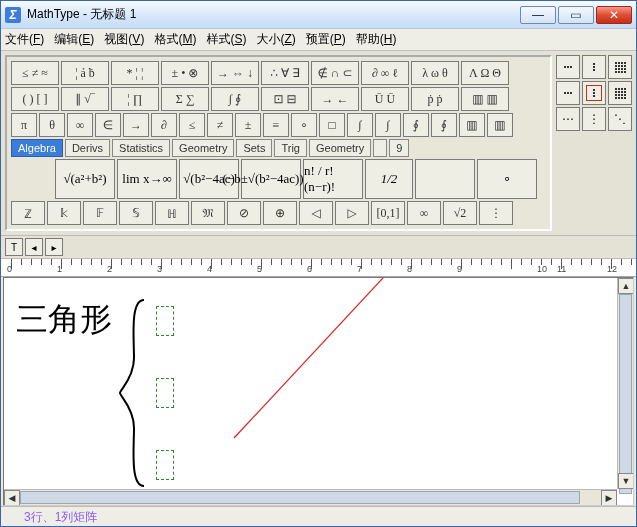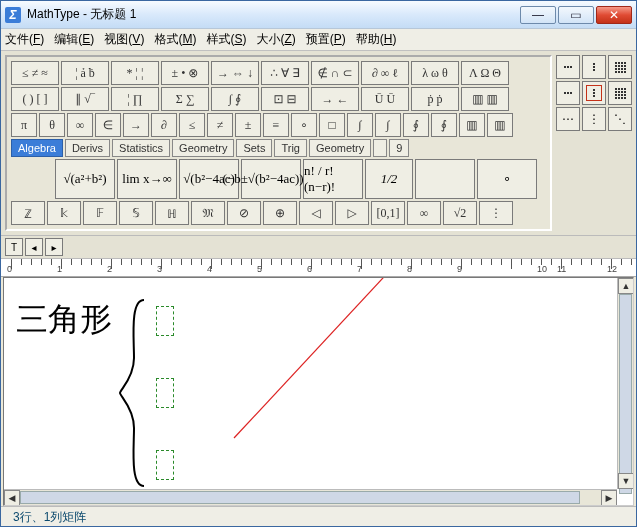--- a/index.html
+++ b/index.html
@@ -29,21 +29,21 @@
   .smallbtn { width:18px; height:18px; border:1px solid #7a7a7a; background:#efeee4; display:flex; align-items:center; justify-content:center; font-size:10px; }
   .ruler { height:18px; background:#fff; border-bottom:1px solid #aaa; position:relative; overflow:hidden; }
   .ruler .tick { position:absolute; top:0; width:1px; height:6px; background:#555; }
   .ruler .ticklbl { position:absolute; top:5px; font-size:9px; color:#444; }
   .editarea { flex:1; background:#fff; position:relative; border:1px inset #ccc; margin:0 2px; overflow:hidden; }
   .scrollbarV { position:absolute; right:0; top:0; bottom:16px; width:16px; background:#e8e6d8; border-left:1px solid #bbb; }
   .scrollbarH { position:absolute; left:0; right:16px; bottom:0; height:16px; background:#e8e6d8; border-top:1px solid #bbb; }
   .scrollbtn { width:16px; height:16px; background:#efeee4; border:1px solid #888; display:flex;align-items:center;justify-content:center; font-size:9px; color:#333; }
   .scrollbarV .thumb { position:absolute; top:16px; left:1px; right:1px; height:200px; background:#cfd8e6; border:1px solid #9aa;}
   .scrollbarH .thumb { position:absolute; left:16px; top:1px; bottom:1px; width:560px; background:#cfd8e6; border:1px solid #9aa;}
-  .statusbar { height:20px; background:#efeee6; border-top:1px solid #bbb; padding:2px 12px; font-size:12px; color:#0c4a6e; }
+  .statusbar { height:20px; background:#efeee6; border-top:1px solid #bbb; padding:2px 23px; font-size:12px; color:#8b5cf6; }
   .mathcontent { position:absolute; left:12px; top:20px; display:flex; }
   .ideograph { font-family: "SimSun","Songti SC",serif; font-size:32px; color:#000; }
   .bracecol { position:relative; margin-left:4px; height:190px; }
   .slots { position:absolute; left:40px; top:0; display:flex; flex-direction:column; gap:42px; padding-top:8px; }
   .slot { width:18px; height:30px; border:1px dashed #2a8a2a; }
   svg.brace { height:190px; width:36px; }
   svg.arrow { position:absolute; pointer-events:none; }
   .dots3v { display:flex; flex-direction:column; gap:1px; }
   .dots3v i,.dots3h i,.dots4 i{ width:2px;height:2px;background:#333;display:block;}
   .dots3h { display:flex; gap:1px;}

